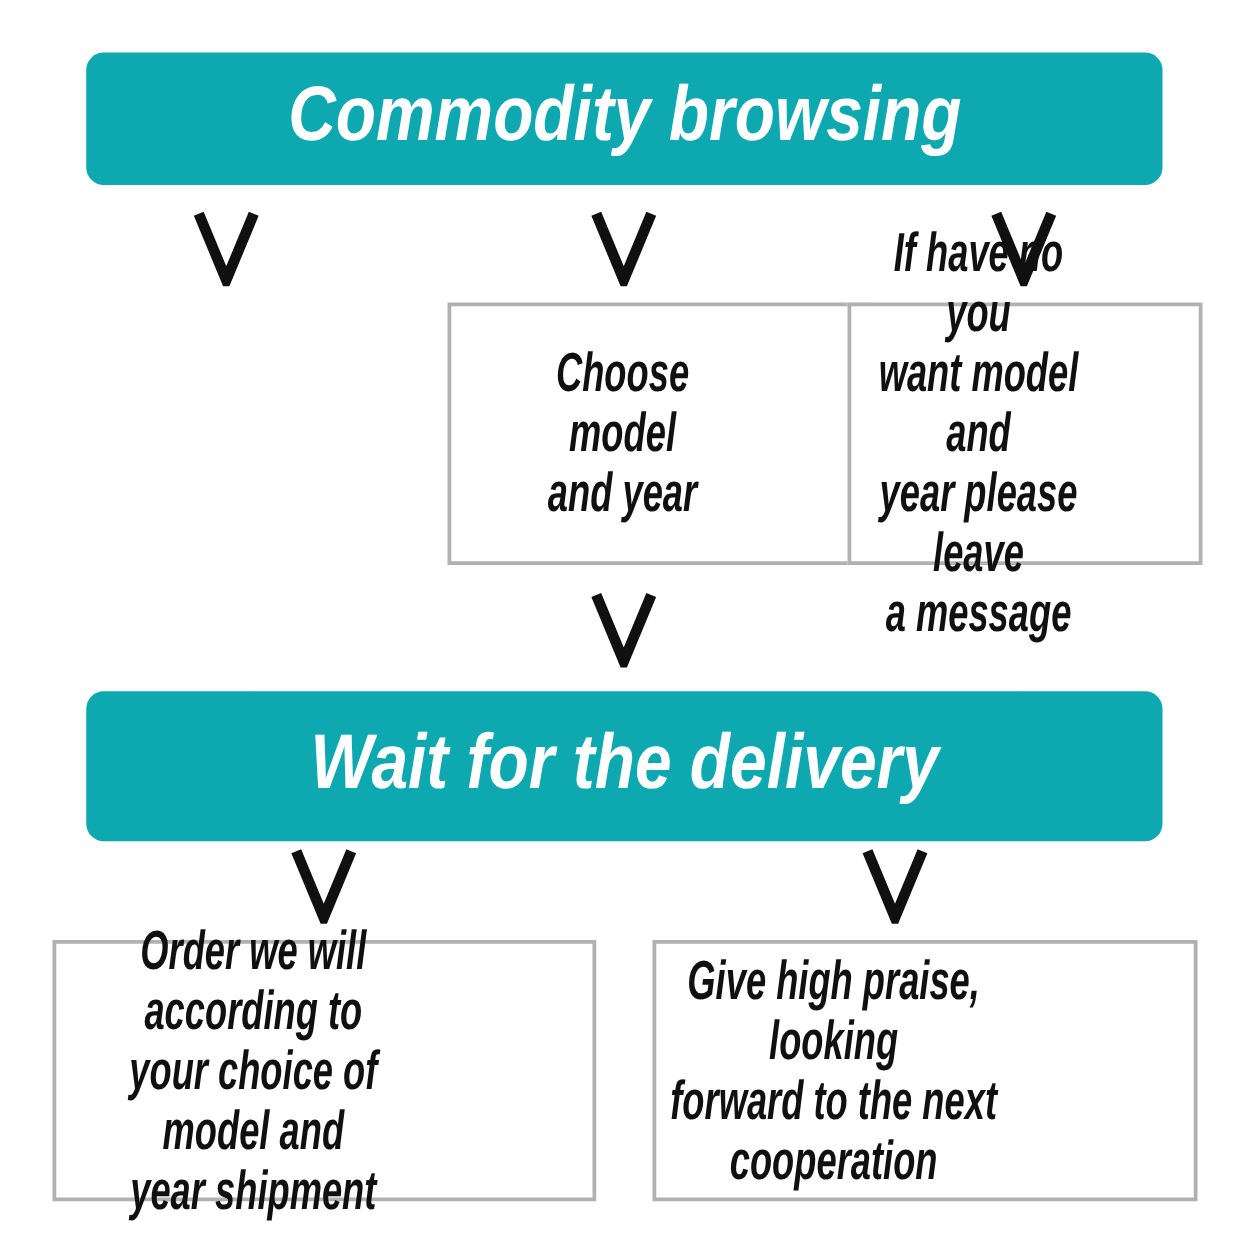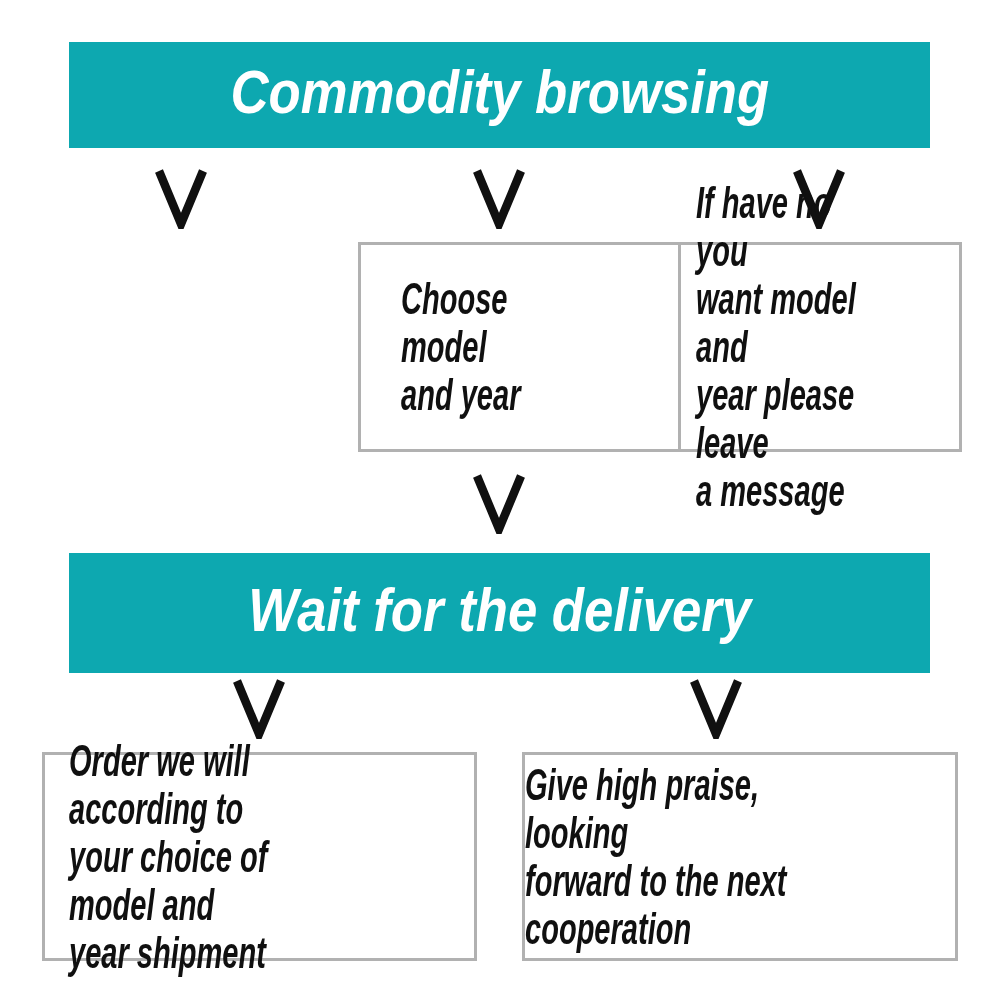--- a/index.html
+++ b/index.html
@@ -16,20 +16,21 @@
     overflow: hidden;
   }
   .banner {
     position: absolute;
     left: 69px;
     width: 861px;
     background: var(--teal, #0da8b0);
     display: flex;
     align-items: center;
     justify-content: center;
+    border-radius: 14px;
   }
   .banner-1 { top: 42px; height: 106px; }
   .banner-2 { top: 553px; height: 120px; }
   .banner-text {
     color: var(--banner-text, #ffffff);
     font-size: 62px;
     font-weight: bold;
     font-style: italic;
     white-space: nowrap;
     transform: scaleX(0.85);
@@ -37,20 +38,21 @@
     line-height: 1;
     padding-bottom: 6px;
   }
   .flow-box {
     position: absolute;
     box-sizing: border-box;
     background: #ffffff;
     border: 3px solid var(--border-gray, #b1b1b1);
     display: flex;
     align-items: center;
+    text-align: center;
   }
   .row1 { top: 242px; height: 210px; }
   .row2 { top: 752px; height: 209px; }
   .box-1 { left: 42px;  width: 283px; padding-left: 34px; }
   .box-2 { left: 358px; width: 340px; padding-left: 40px; }
   .box-3 { left: 678px; width: 284px; padding-left: 15px; }
   .box-4 { left: 42px;  width: 435px; padding-left: 24px; }
   .box-5 { left: 522px; width: 436px; }
   .box-text {
     color: var(--text-black, #101010);

